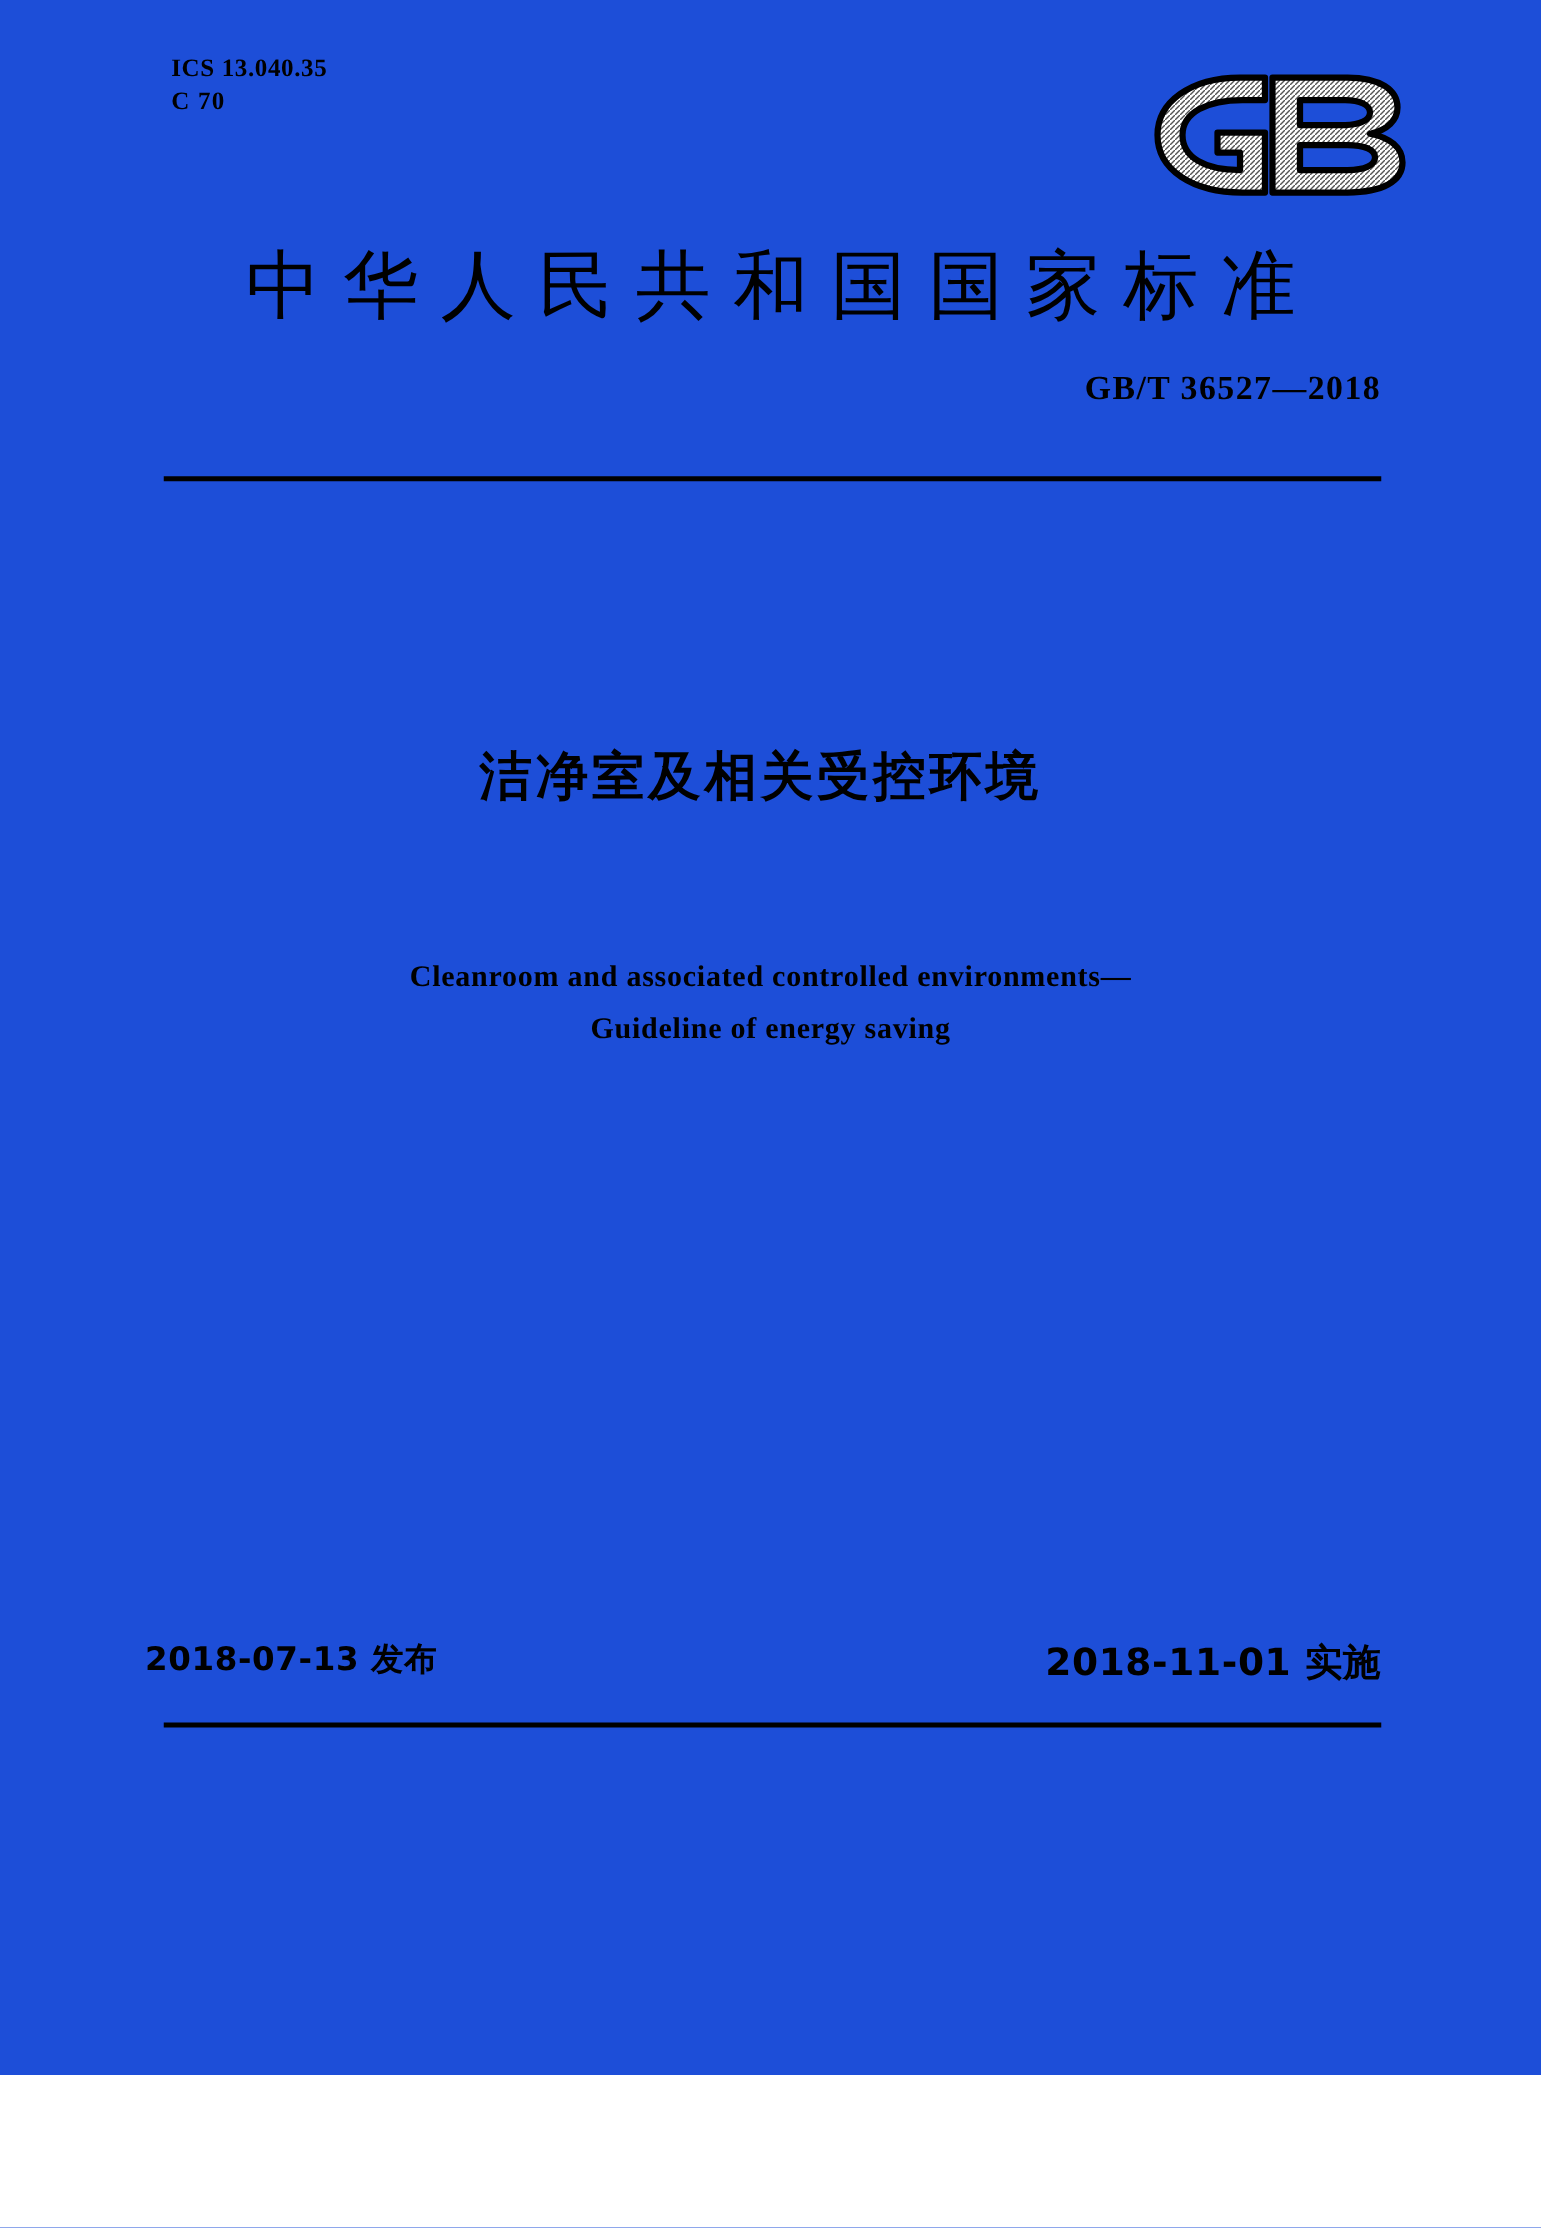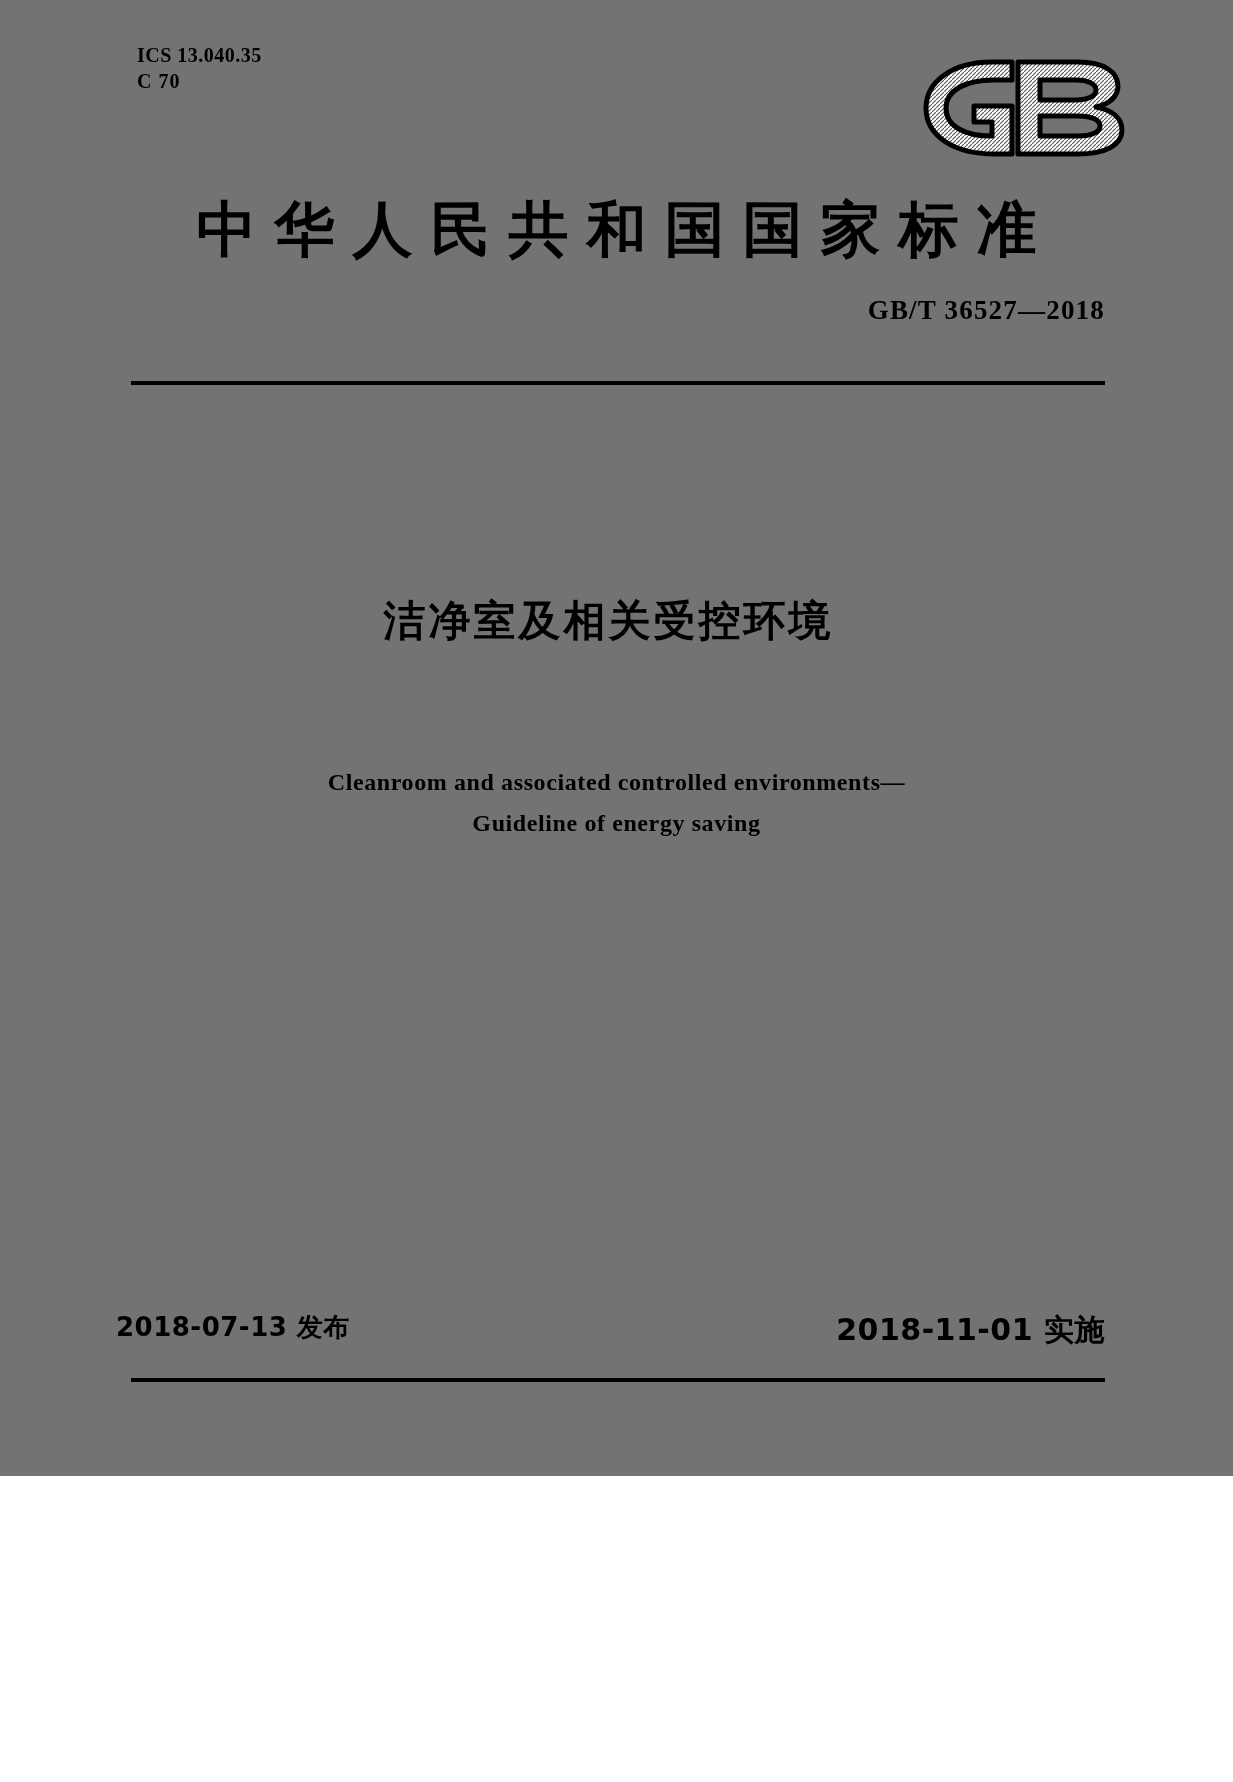--- a/index.html
+++ b/index.html
@@ -7,22 +7,22 @@
     padding: 0;
     background: #ffffff;
   }
   body {
     font-family: "Liberation Serif", serif;
     color: #000000;
   }
   .page {
     position: relative;
     width: 1233px;
-    height: 1476px;
-    background: #737373;
+    height: 1660px;
+    background: #1d4ed8;
     overflow: hidden;
     box-sizing: border-box;
   }
 
   
   .ics-block {
     position: absolute;
     left: 137px;
     top: 42px;
     font-family: "Liberation Serif", serif;
@@ -46,21 +46,21 @@
   }
 
   
   .national-title {
     position: absolute;
     left: 0;
     right: 0;
     top: 192px;
     text-align: center;
     font-family: "DejaVu Sans", sans-serif;
-    font-weight: bold;
+    font-weight: normal;
     font-size: 60px;
     letter-spacing: 18px;
     text-indent: 18px;
     color: #000;
     line-height: 74px;
   }
 
   
   .std-number {
     position: absolute;

